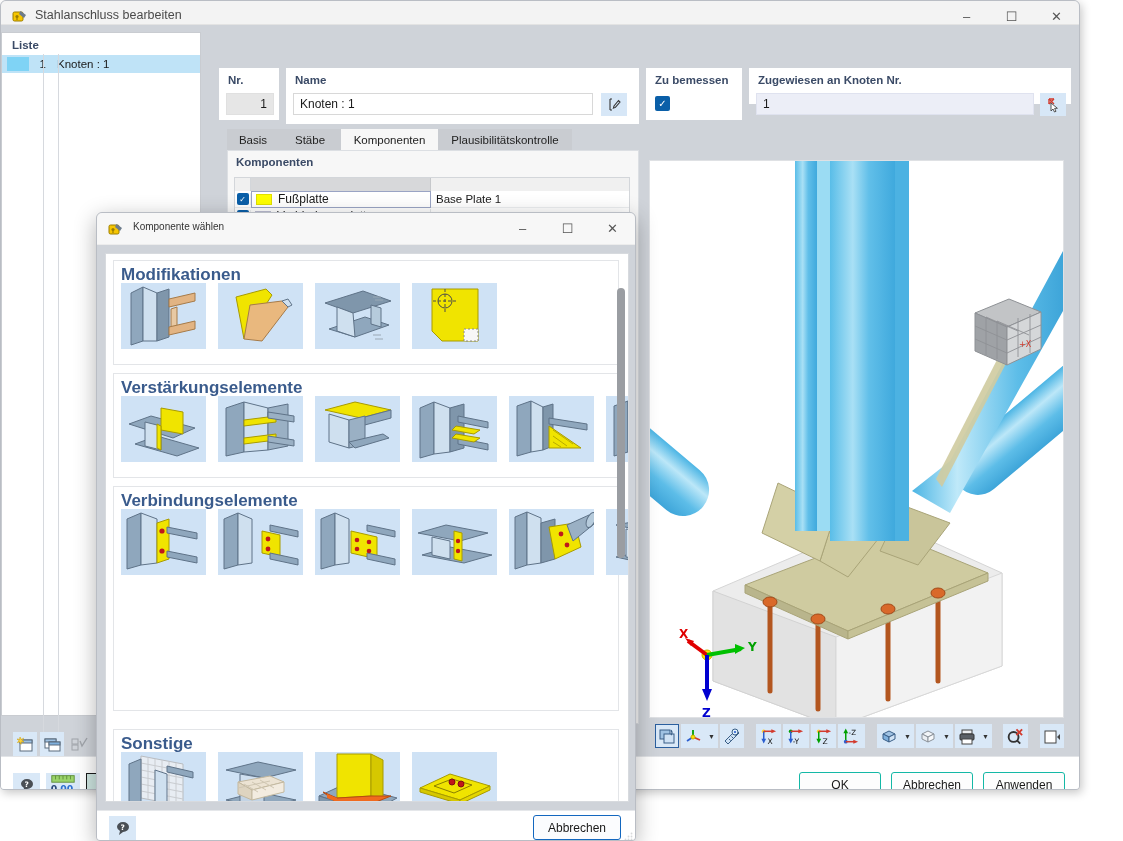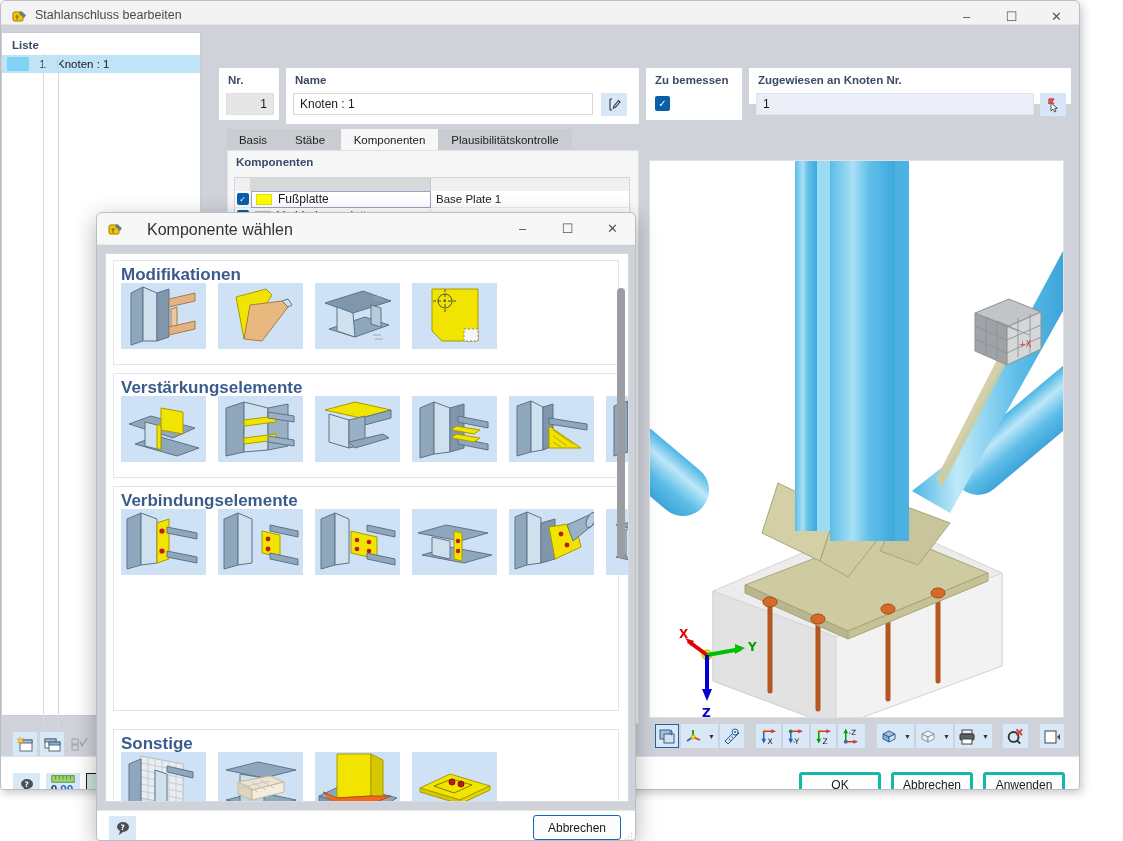--- a/index.html
+++ b/index.html
@@ -139,36 +139,36 @@
 
   
   .mw-tool-left { position:absolute; left:12px; top:700px; width:108px; height:28px; display:flex; gap:3px; }
   .mw-bottom {
     position:absolute; left:0; top:724px; width:1080px; height:66px; background:#ffffff;
     border-top:1px solid #e2e4e7;
   }
   .mw-bottom-left { position:absolute; left:12px; top:16px; display:flex; gap:6px; align-items:center; }
   .mw-bottom-right { position:absolute; right:16px; top:15px; display:flex; gap:10px; }
   .wbtn {
-    min-width:82px; height:26px; background:#fdfdfd; border:3px solid #14b8a6;
+    min-width:82px; height:26px; background:#fdfdfd; border:1px solid #14b8a6;
     border-radius:3px; font-size:12px; display:flex; align-items:center; justify-content:center;
     color:#1a1a1a;
     text-decoration:underline;
   }
 
   
   .modal {
     position:absolute; left:96px; top:212px; width:540px; height:629px;
     background:#cfd3d9; border:1px solid #b9bdc4; border-radius:6px 6px 4px 4px;
     box-shadow: 0 6px 22px rgba(0,0,0,0.30);
     overflow:hidden;
   }
   .md-titlebar { height:32px; background:#f7f7f7; position:relative; border-bottom:1px solid #ececec; }
   .md-title-ico { position:absolute; left:10px; top:8px; width:17px; height:17px; }
-  .md-title-text { position:absolute; left:50px; top:8px; font-size:16px; color:#333; }
+  .md-title-text { position:absolute; left:36px; top:8px; font-size:10px; color:#333; }
   .md-body { position:absolute; left:0; top:32px; width:540px; height:565px; }
   .md-scrollarea {
     position:absolute; left:8px; top:8px; width:524px; height:549px;
     background:#ffffff; border:1px solid #d7dade; overflow:hidden;
   }
   .md-scrollbar { position:absolute; right:3px; top:34px; width:8px; height:270px; background:#9a9da2; border-radius:4px;}
 
   .sec { position:absolute; left:7px; width:506px; background:#ffffff; border:1px solid #e3e5e8; }
   .sec-title { position:absolute; left:7px; top:4px; font-size:17px; font-weight:bold; color:#3a5b8c; }
   .tile-row { position:absolute; left:7px; top:22px; display:flex; gap:12px; }

